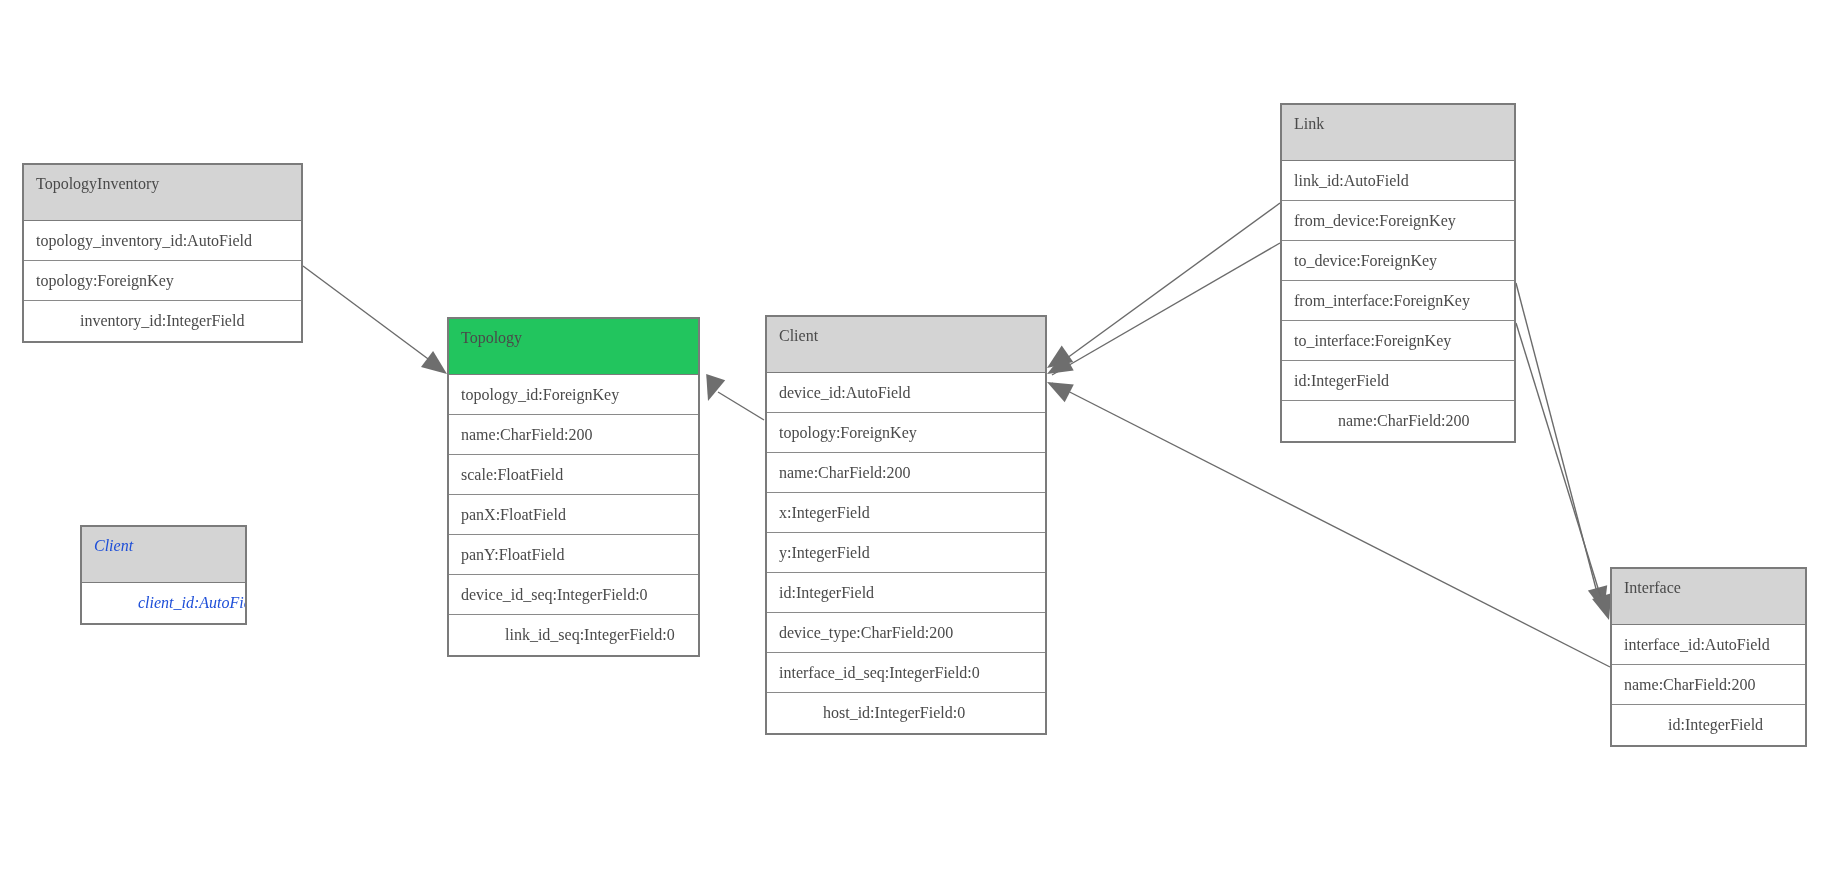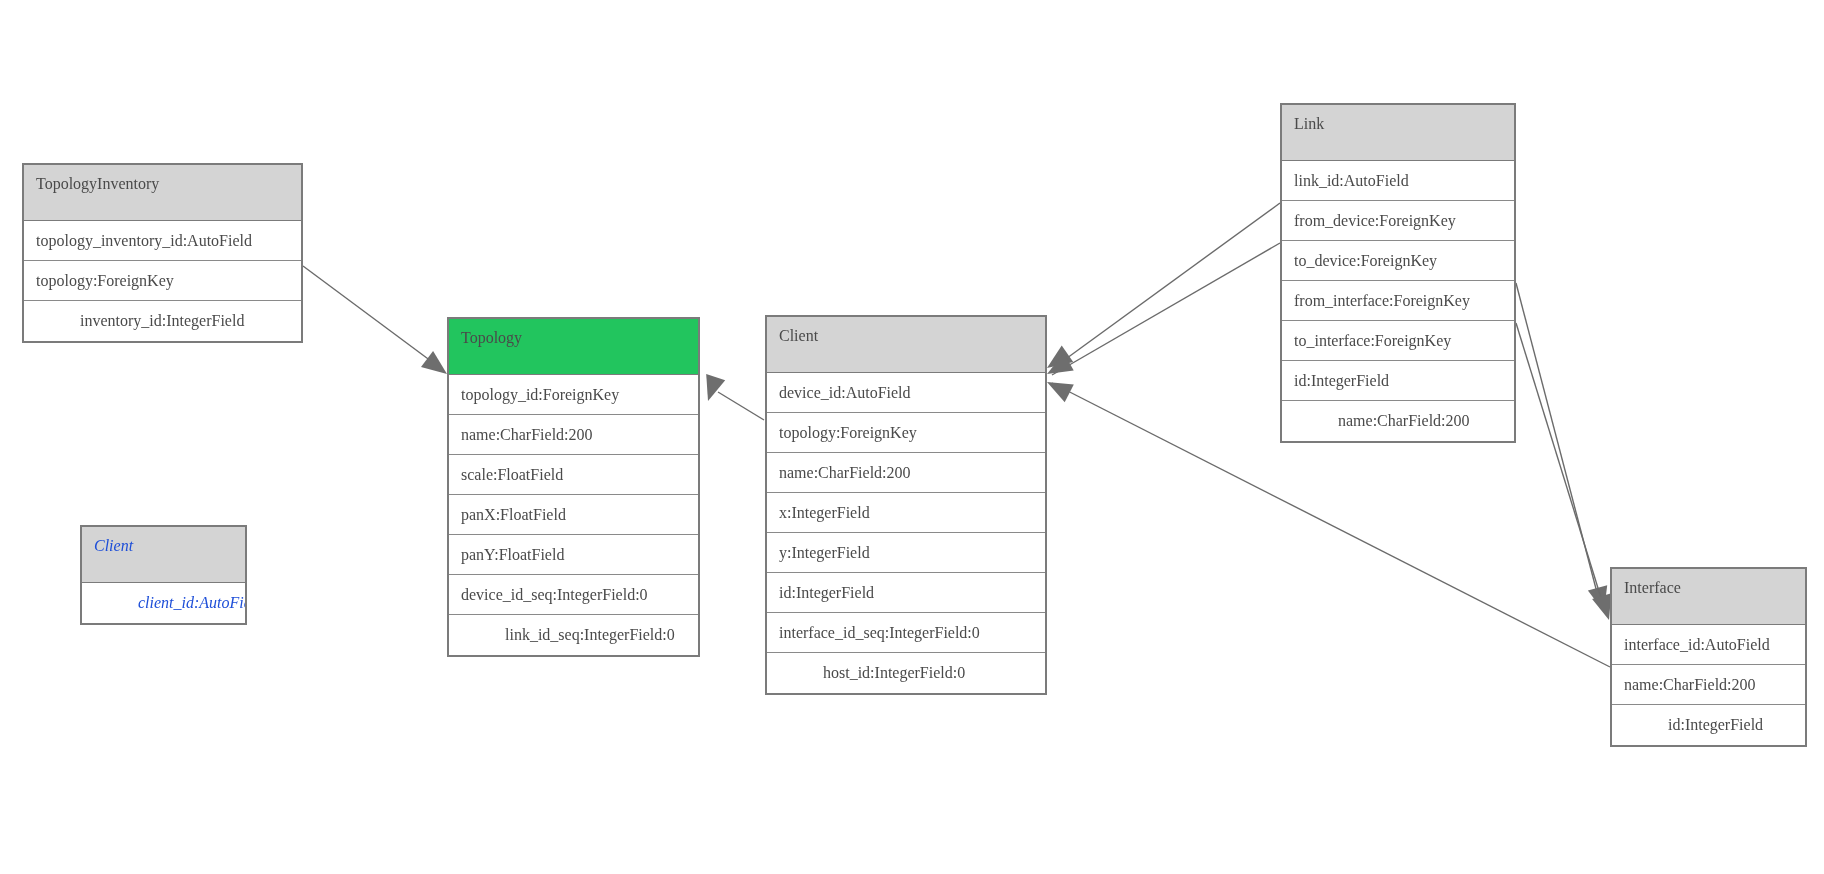--- a/index.html
+++ b/index.html
@@ -112,20 +112,21 @@
         <div class="entity-row">client_id:AutoField</div>
       </div>
       <div class="entity" style="left: 765px; top: 315px; width: 282px; border-color: rgb(123, 123, 123); color: rgb(74, 74, 74);">
         <div class="entity-header" style="background: rgb(212, 212, 212);">Client</div>
         <div class="entity-row">device_id:AutoField</div>
         <div class="entity-row">topology:ForeignKey</div>
         <div class="entity-row">name:CharField:200</div>
         <div class="entity-row">x:IntegerField</div>
         <div class="entity-row">y:IntegerField</div>
         <div class="entity-row">id:IntegerField</div>
+        <div class="entity-row">device_type:CharField:200</div>
         <div class="entity-row">interface_id_seq:IntegerField:0</div>
         <div class="entity-row">host_id:IntegerField:0</div>
       </div>
       <div class="entity" style="left: 1280px; top: 103px; width: 236px; border-color: rgb(123, 123, 123); color: rgb(74, 74, 74);">
         <div class="entity-header" style="background: rgb(212, 212, 212);">Link</div>
         <div class="entity-row">link_id:AutoField</div>
         <div class="entity-row">from_device:ForeignKey</div>
         <div class="entity-row">to_device:ForeignKey</div>
         <div class="entity-row">from_interface:ForeignKey</div>
         <div class="entity-row">to_interface:ForeignKey</div>

